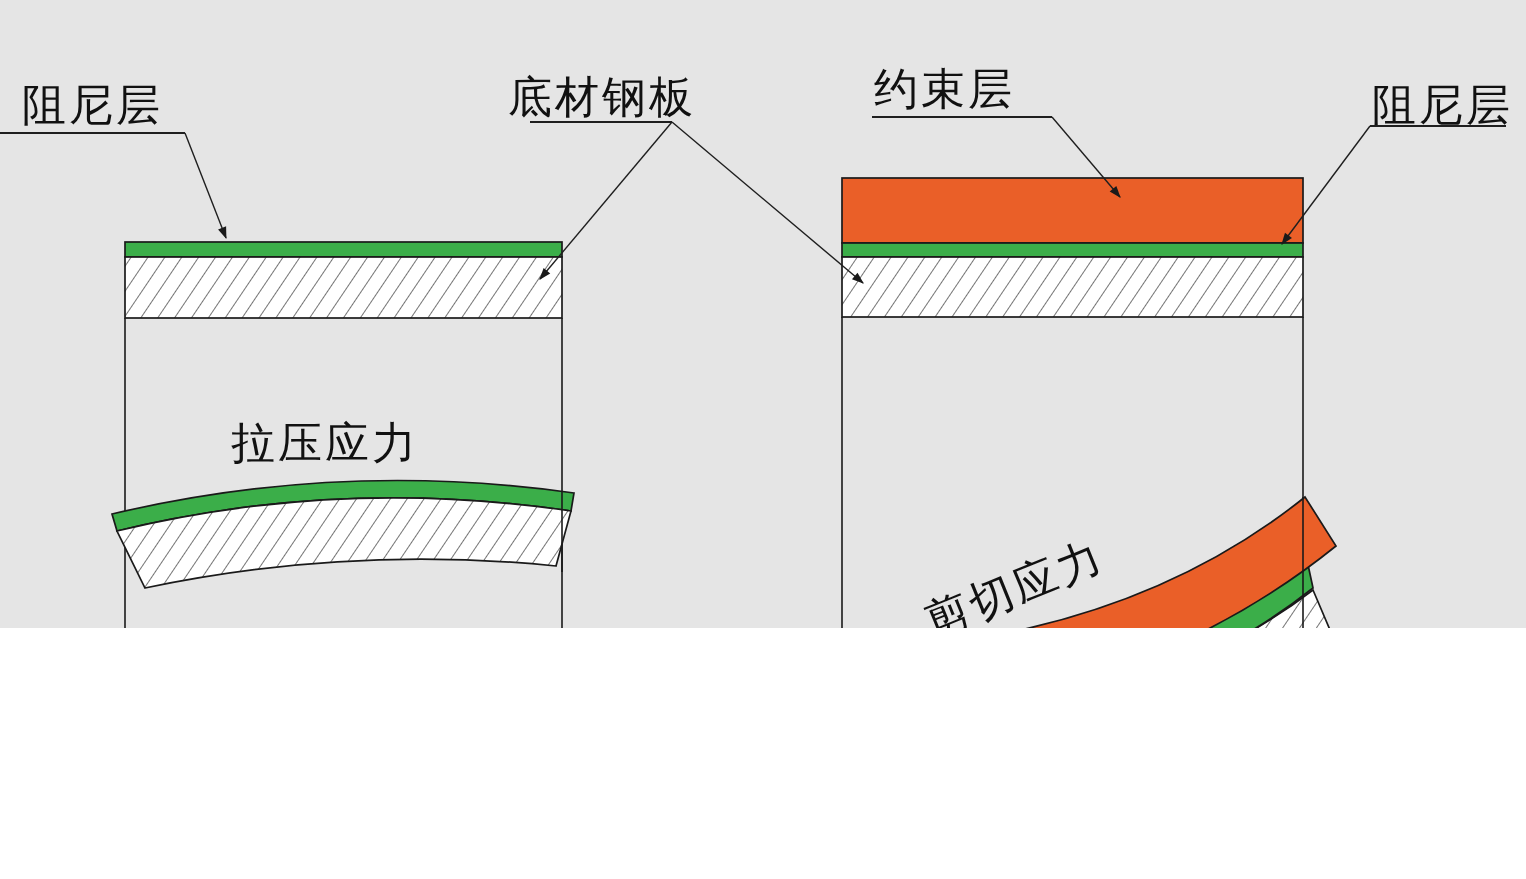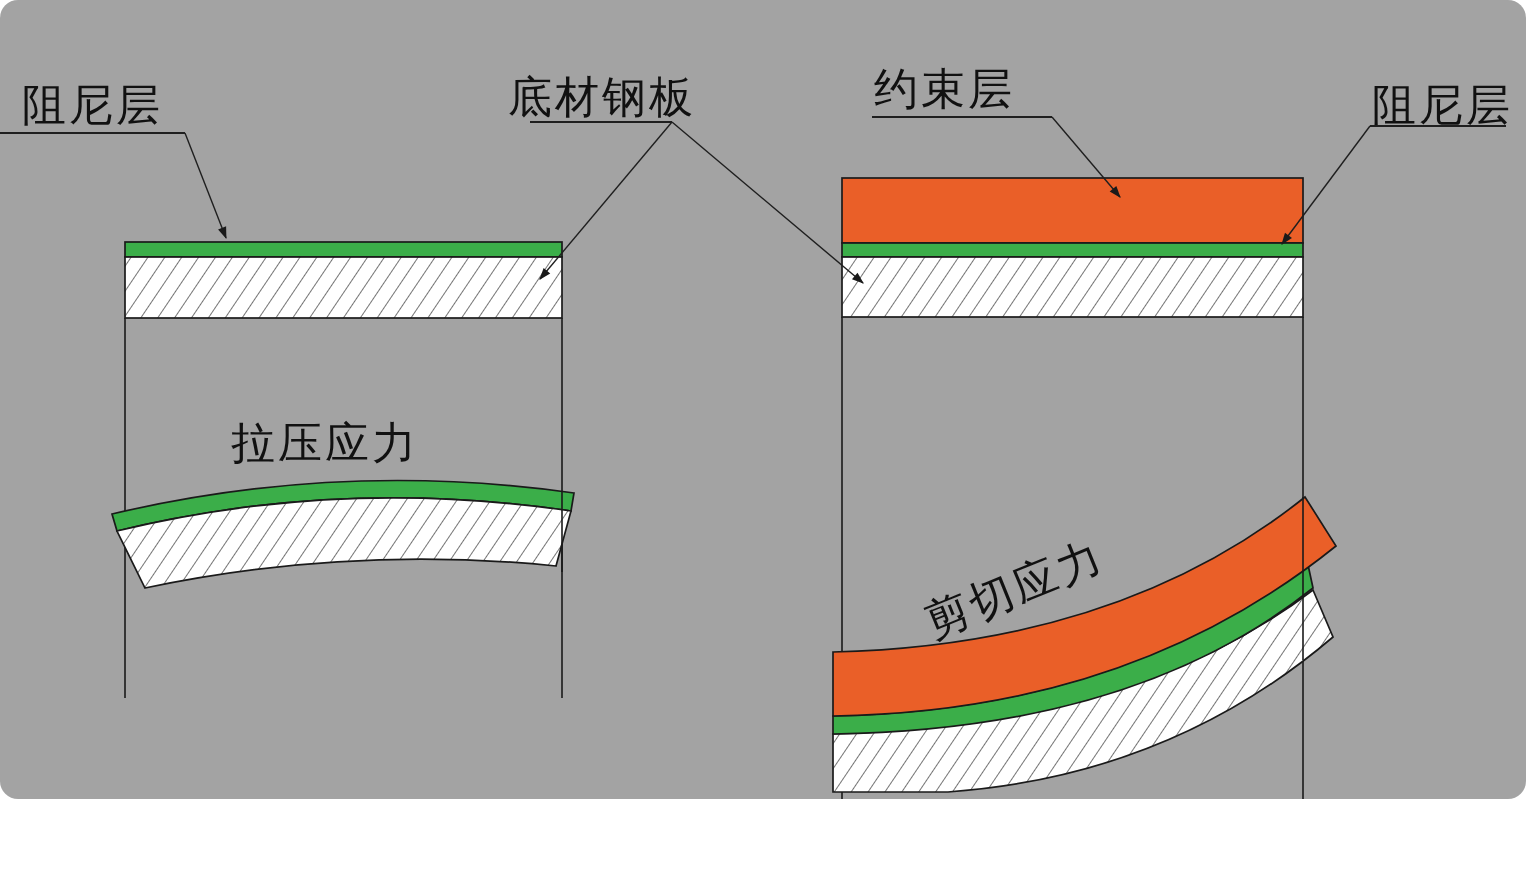--- a/index.html
+++ b/index.html
@@ -3,25 +3,24 @@
 <meta charset="utf-8">
 <style>
   html, body {
     margin: 0;
     padding: 0;
     background: #ffffff;
   }
   .stage {
     position: relative;
     width: 1526px;
-    height: 799px;
-    background: #a3a3a3;
+    height: 628px;
+    background: #e5e5e5;
     overflow: hidden;
     font-family: "Liberation Serif", "DejaVu Serif", serif;
-    border-radius: 18px;
   }
   svg { display: block; }
   .cn-label {
     font-family: "Liberation Serif", "DejaVu Serif", serif;
     font-size: 44px;
     fill: #111111;
     letter-spacing: 3px;
   }
   .outline { stroke: #1a1a1a; stroke-width: 1.7; }
   .thin-line { stroke: #1a1a1a; stroke-width: 1.6; fill: none; }

